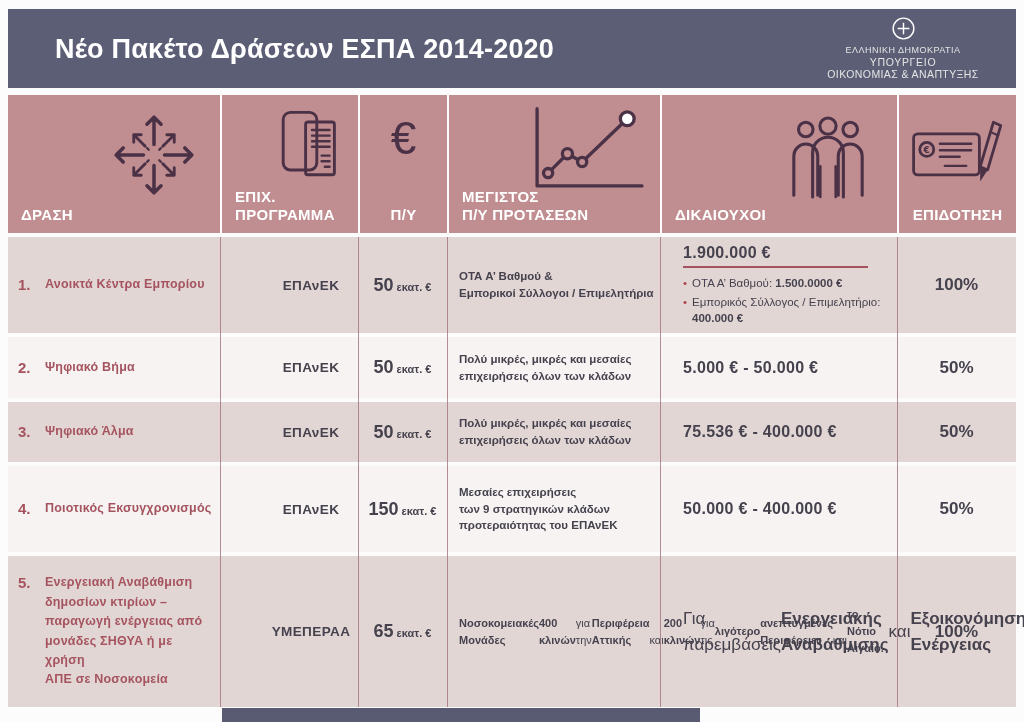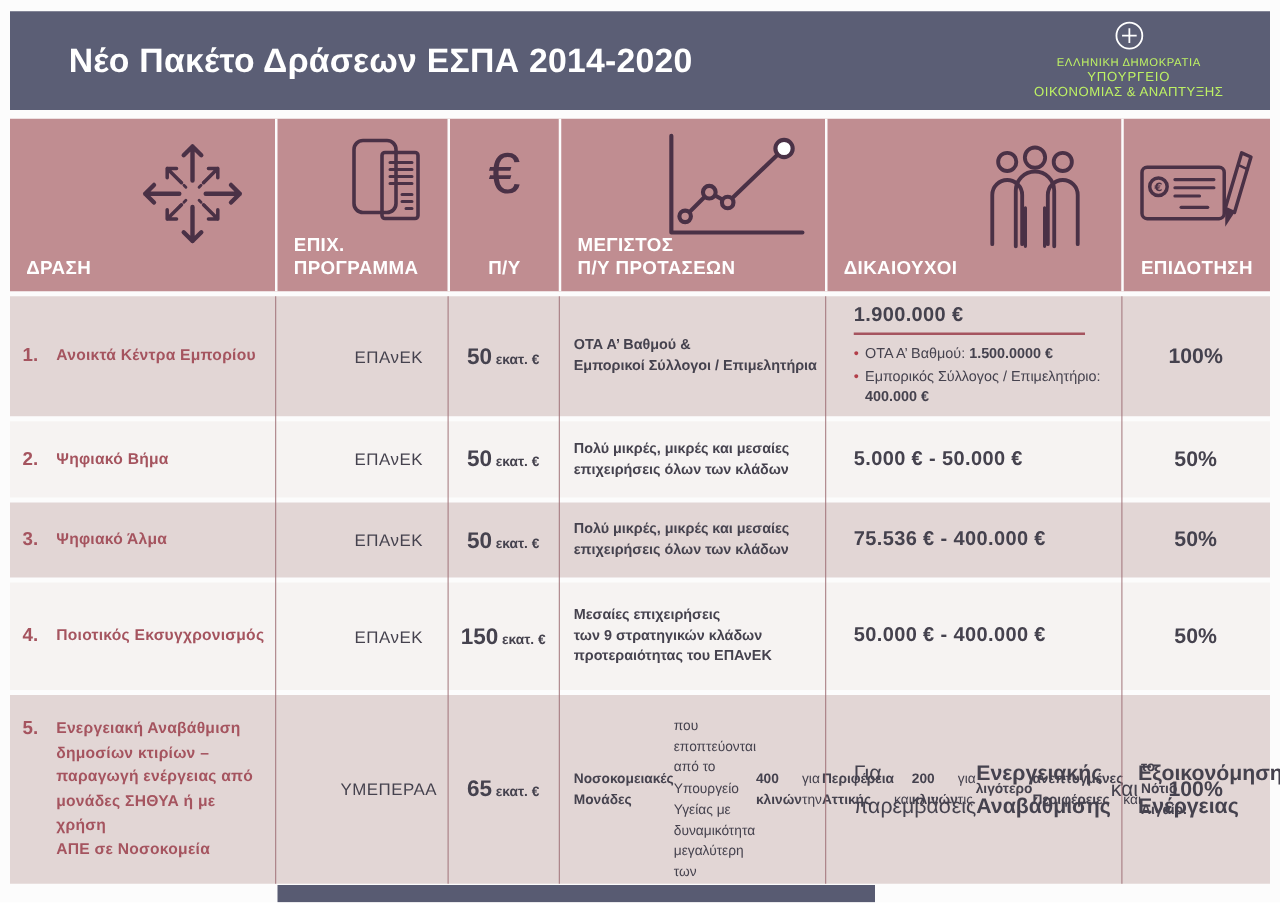--- a/index.html
+++ b/index.html
@@ -3,21 +3,21 @@
 <meta charset="utf-8">
 <style>
   html,body{margin:0;padding:0;background:#fff;}
   .page{position:relative;width:1024px;height:722px;background:var(--page,#fcfcfc);
         font-family:"Liberation Sans","DejaVu Sans",sans-serif;overflow:hidden;}
 
   
   .banner{position:absolute;left:8px;top:9px;width:1008px;height:79px;background:var(--navy);}
   .banner-title{position:absolute;left:47px;top:50%;transform:translateY(-50%);
         color:#fff;font-size:27px;font-weight:700;letter-spacing:.2px;white-space:nowrap;}
-  .gov{position:absolute;right:14px;top:5px;width:198px;text-align:center;color:#bef264;}
+  .gov{position:absolute;right:14px;top:5px;width:198px;text-align:center;color:#e5e5e5;}
   .gov svg{display:block;margin:1px auto 3px;}
   .gov-l1{font-size:9px;letter-spacing:.5px;}
   .gov-l2{font-size:10.5px;letter-spacing:.7px;margin-top:1px;}
   .gov-l3{font-size:10.5px;letter-spacing:.4px;text-align:center;}
 
   
   .thead{position:absolute;left:8px;top:95px;width:1008px;height:138px;background:var(--rose);
         display:grid;grid-template-columns:212px 138px 89px 213px 237px 119px;}
   .hcell{position:relative;}
   .hcell + .hcell{border-left:2px solid var(--page);}
@@ -46,21 +46,21 @@
   .r4{height:86px;background:var(--white-row);}
   .r5{height:151px;background:var(--pink-row);margin-bottom:0;}
   .vline{position:absolute;top:0;bottom:0;width:1px;background:var(--line);opacity:.75;}
 
   .cell{display:flex;align-items:center;position:relative;}
   .c-action{padding-left:10px;padding-right:6px;}
   .awrap{display:flex;align-items:flex-start;}
   .num{flex:0 0 27px;font-weight:700;font-size:15px;color:var(--maroon);line-height:19px;}
   .atitle{font-weight:700;font-size:12.5px;color:var(--maroon);line-height:1.55;
         white-space:pre-line;letter-spacing:.2px;}
-  .c-prog{justify-content:center;font-weight:400;font-size:13.5px;color:var(--dark);letter-spacing:.4px;padding-left:44px;}
+  .c-prog{justify-content:center;font-weight:700;font-size:13.5px;color:var(--dark);letter-spacing:.4px;padding-left:44px;}
   .c-budget{justify-content:center;color:var(--dark);}
   .bval{font-weight:700;font-size:18px;}
   .bunit{font-weight:700;font-size:11px;margin-left:3px;}
   .c-benef{padding-left:12px;padding-right:4px;font-weight:700;font-size:11.5px;color:var(--dark);
         line-height:1.45;white-space:pre-line;}
   .c-benef.rich{font-weight:400;font-size:11px;line-height:1.52;}
   .c-max{padding-left:23px;padding-right:6px;color:var(--dark);}
   .maxval{font-weight:700;font-size:16px;letter-spacing:.3px;}
   .maxhead{font-weight:700;font-size:16px;color:var(--dark);border-bottom:2px solid var(--maroon);
         width:185px;padding-bottom:4px;margin-bottom:7px;letter-spacing:.3px;}
@@ -261,24 +261,21 @@
 δημοσίων κτιρίων –
 παραγωγή ενέργειας από
 μονάδες ΣΗΘΥΑ ή με χρήση
 ΑΠΕ σε Νοσοκομεία</span>
         </div>
       </div>
       <div class="cell c-prog">ΥΜΕΠΕΡΑΑ</div>
       <div class="cell c-budget">
         <span><span class="bval">65</span><span class="bunit">εκατ. €</span></span>
       </div>
-      <div class="cell c-benef rich"><span class="b">Νοσοκομειακές Μονάδες</span><span>
-που εποπτεύονται από το Υπουργείο
-Υγείας με δυναμικότητα μεγαλύτερη των
-</span><span class="b">400 κλινών</span><span> για την </span><span class="b">Περιφέρεια Αττικής</span><span>
+      <div class="cell c-benef rich"><span class="b">Νοσοκομειακές Μονάδες</span><span class="b">400 κλινών</span><span> για την </span><span class="b">Περιφέρεια Αττικής</span><span>
 και </span><span class="b">200 κλινών</span><span> για τις </span><span class="b">λιγότερο</span><span>
 </span><span class="b">ανεπτυγμένες Περιφέρειες</span><span>
 και </span><span class="b">το Νότιο Αιγαίο.</span></div>
       <div class="cell c-max rich"><span>Για παρεμβάσεις
 </span><span class="b">Ενεργειακής Αναβάθμισης</span><span> και
 </span><span class="b">Εξοικονόμησης Ενέργειας</span><span>
 </span><span class="b red">ή / και</span><span> για παρεμβάσεις
 </span><span class="b">Παραγωγής ενέργειας</span></div>
       <div class="cell c-sub">100%</div>
     </div>

